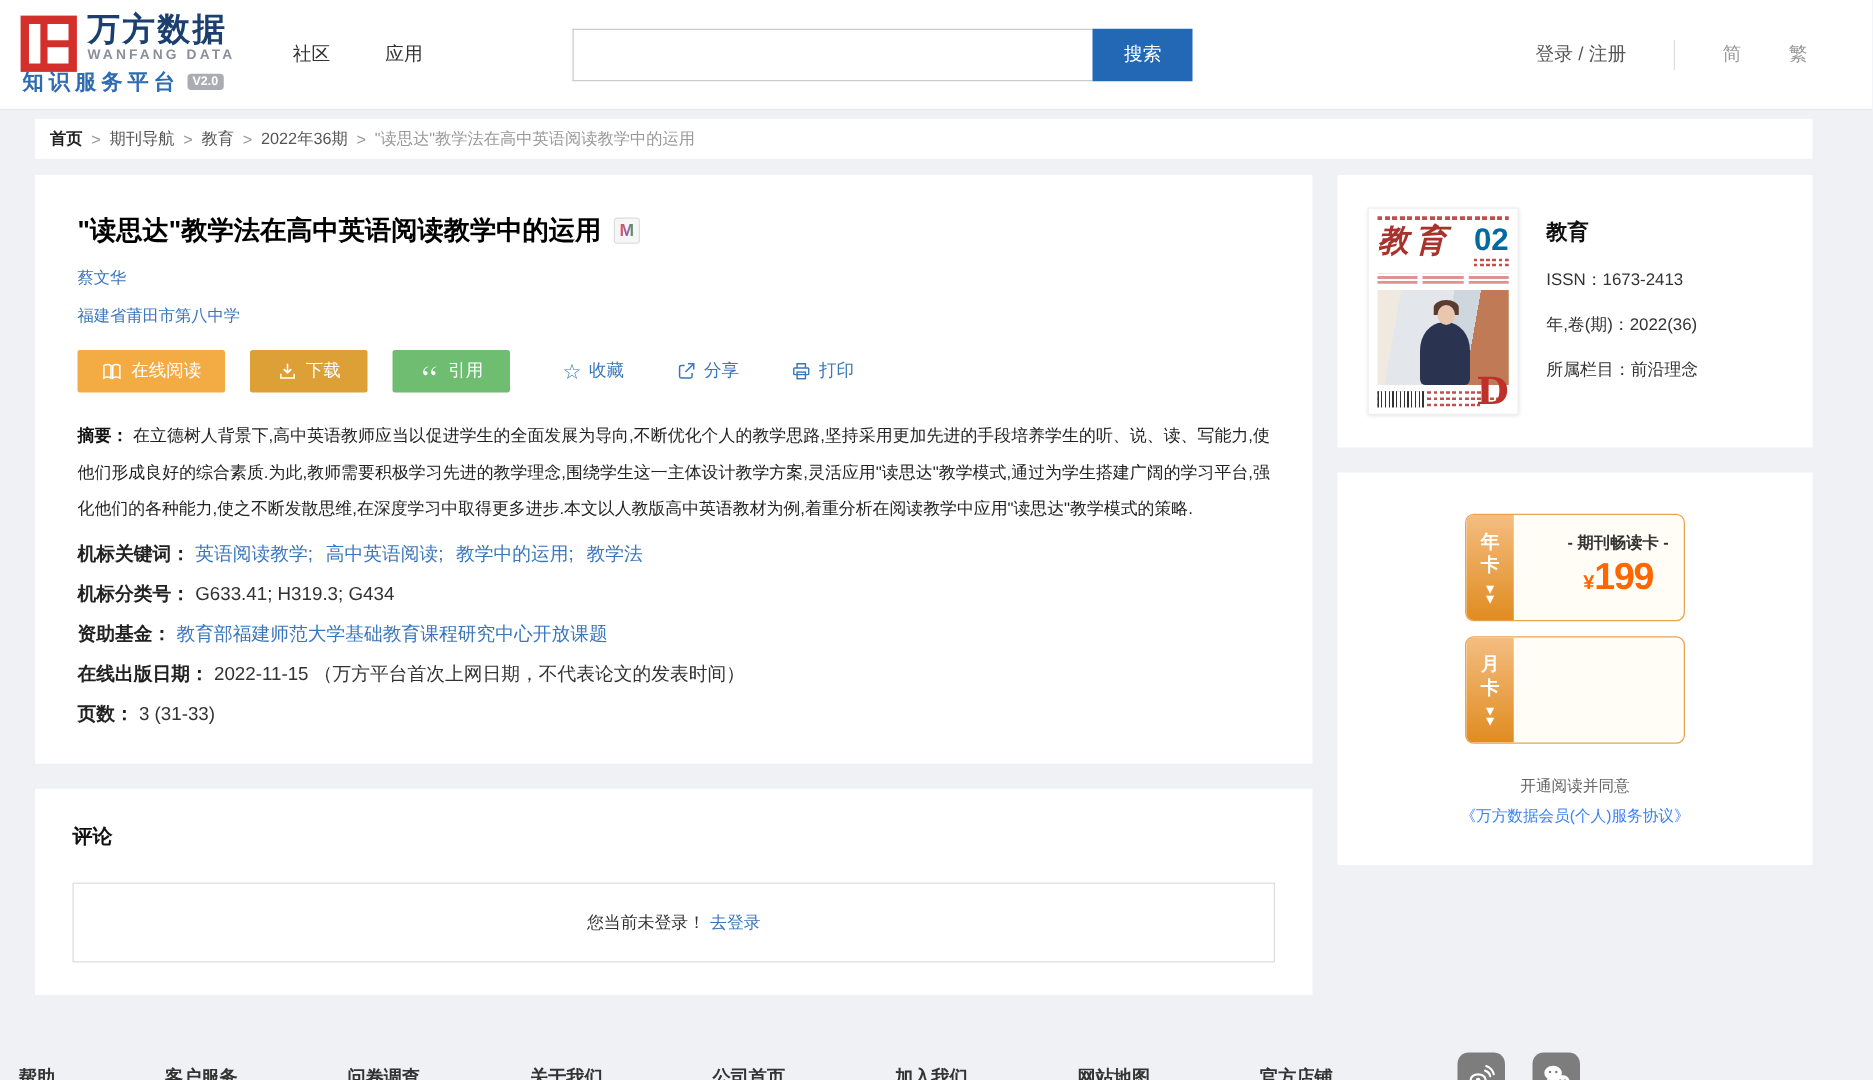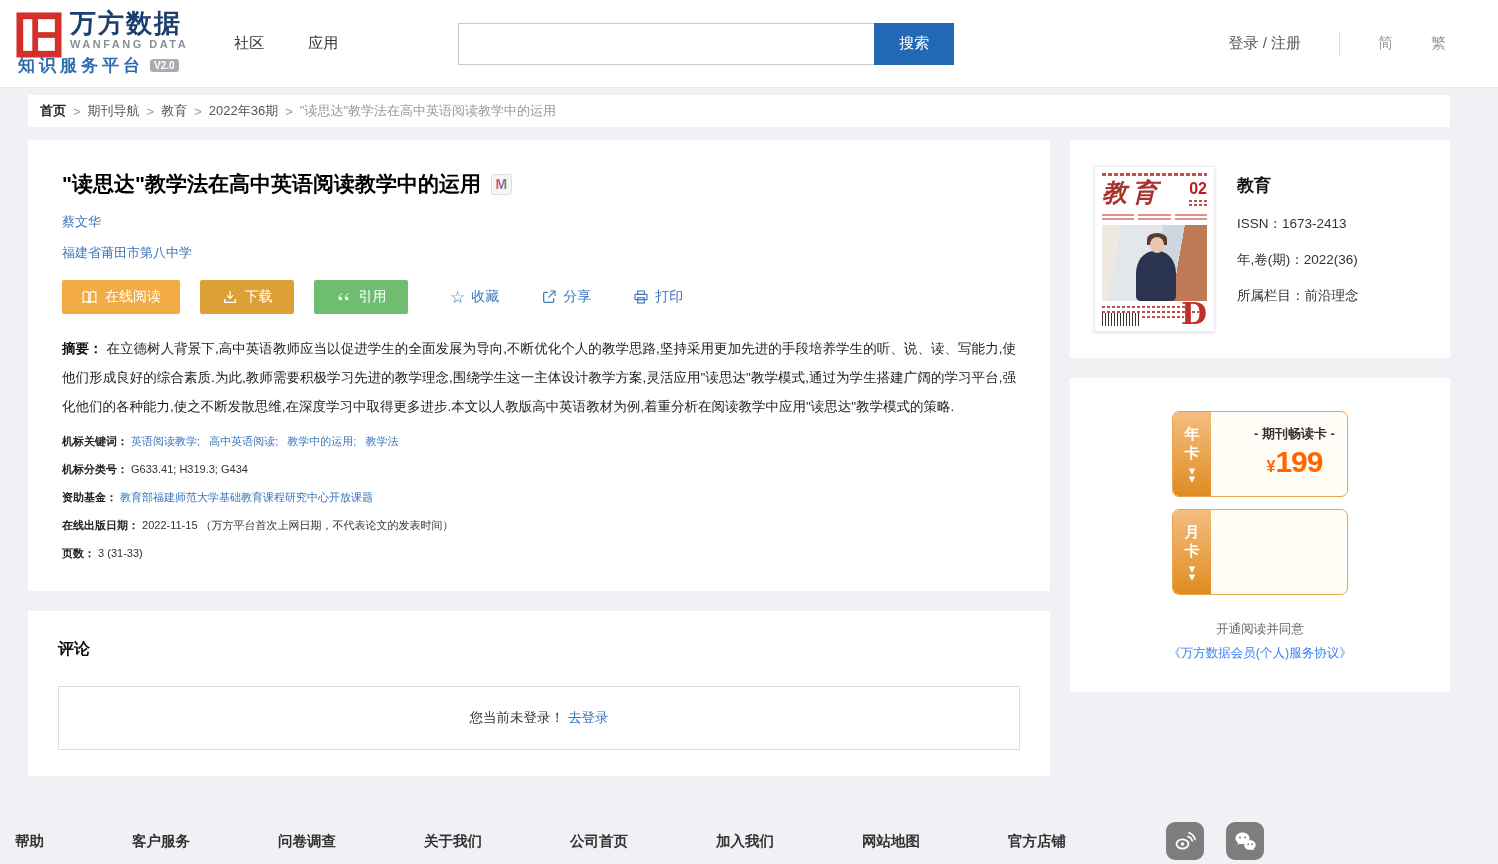--- a/index.html
+++ b/index.html
@@ -61,21 +61,21 @@
     color:#fff; font-size:14px; border:none; border-radius:2px; cursor:pointer;text-align:center; }
   .btn-read { width:118px; background:#f3ab44; }
   .btn-down { width:94px; background:#dda037; margin-left:20px; }
   .btn-cite { width:94px; background:#6ebd71; margin-left:20px; }
   .act-link { display:flex; align-items:center; gap:6px; color:#3a76ba; font-size:14px;
     cursor:pointer; margin-left:42px; }
   .star-glyph { font-size:17px; line-height:1; }
 
   .abstract { margin-top:20px; font-size:13.5px; line-height:29px; color:#222; text-align:justify; }
   .abstract b { color:#111; }
-  .meta-row { margin-top:13px; font-size:11px; color:#333; }
+  .meta-row { margin-top:13px; font-size:15px; color:#333; }
   .meta-row b { color:#222; }
   .kw-link { color:#3a76ba; cursor:pointer; }
   .kw-sep { color:#3a76ba; margin-right:6px; }
   .fund-link { color:#3a76ba; cursor:pointer; }
 
   
   .comments-card { margin-top:20px; padding:28px 30px 26px; }
   .cmt-title { font-size:16px; font-weight:bold; color:#111; }
   .cmt-box { margin-top:26px; border:1px solid #ddd; height:64px; display:flex;
     align-items:center; justify-content:center; font-size:13.5px; color:#333; }
@@ -83,21 +83,21 @@
 
   
   .journal-card { padding:26px 24px; display:flex; }
   .cover { width:121px; height:166px; background:#fff; border:1px solid #eee;
     box-shadow:0 1px 3px rgba(0,0,0,.12); position:relative; padding:6px 7px; cursor:pointer; flex:none; }
   .mline { height:3px; background:repeating-linear-gradient(90deg,#c0504d 0 4px,transparent 4px 6px); }
   .cover-head { display:flex; align-items:flex-start; margin-top:4px; }
   .cover-title { font-family:"DejaVu Serif",serif; font-weight:bold; font-style:italic;
     color:#a8322c; font-size:25px; letter-spacing:5px; line-height:1; }
   .cover-issue { margin-left:auto; text-align:right; }
-  .cover-issue .no { font-size:16px; font-weight:bold; color:#b91c1c; line-height:1; }
+  .cover-issue .no { font-size:25px; font-weight:bold; color:#0369a1; line-height:1; }
   .cover-issue .dl { margin-top:2px; height:2px; background:repeating-linear-gradient(90deg,#c0504d 0 3px,transparent 3px 5px); }
   .cover-cols { display:flex; gap:4px; margin-top:6px; }
   .cover-cols div { flex:1; height:8px;
     background:repeating-linear-gradient(0deg,#d2706c 0 2px,transparent 2px 4px); opacity:.75; }
   .cover-photo { margin-top:5px; height:76px; position:relative; overflow:hidden;
     background:linear-gradient(100deg,#efe9df 0 16%,#e3e6ea 16% 52%,#cdd7dd 52% 70%,#c07a55 70% 100%); }
   .person-body { position:absolute; left:34px; top:26px; width:40px; height:50px;
     background:#2a3350; border-radius:45% 45% 10% 10%; }
   .person-face { position:absolute; left:48px; top:12px; width:14px; height:16px;
     background:#e9c6ae; border-radius:50%; }

